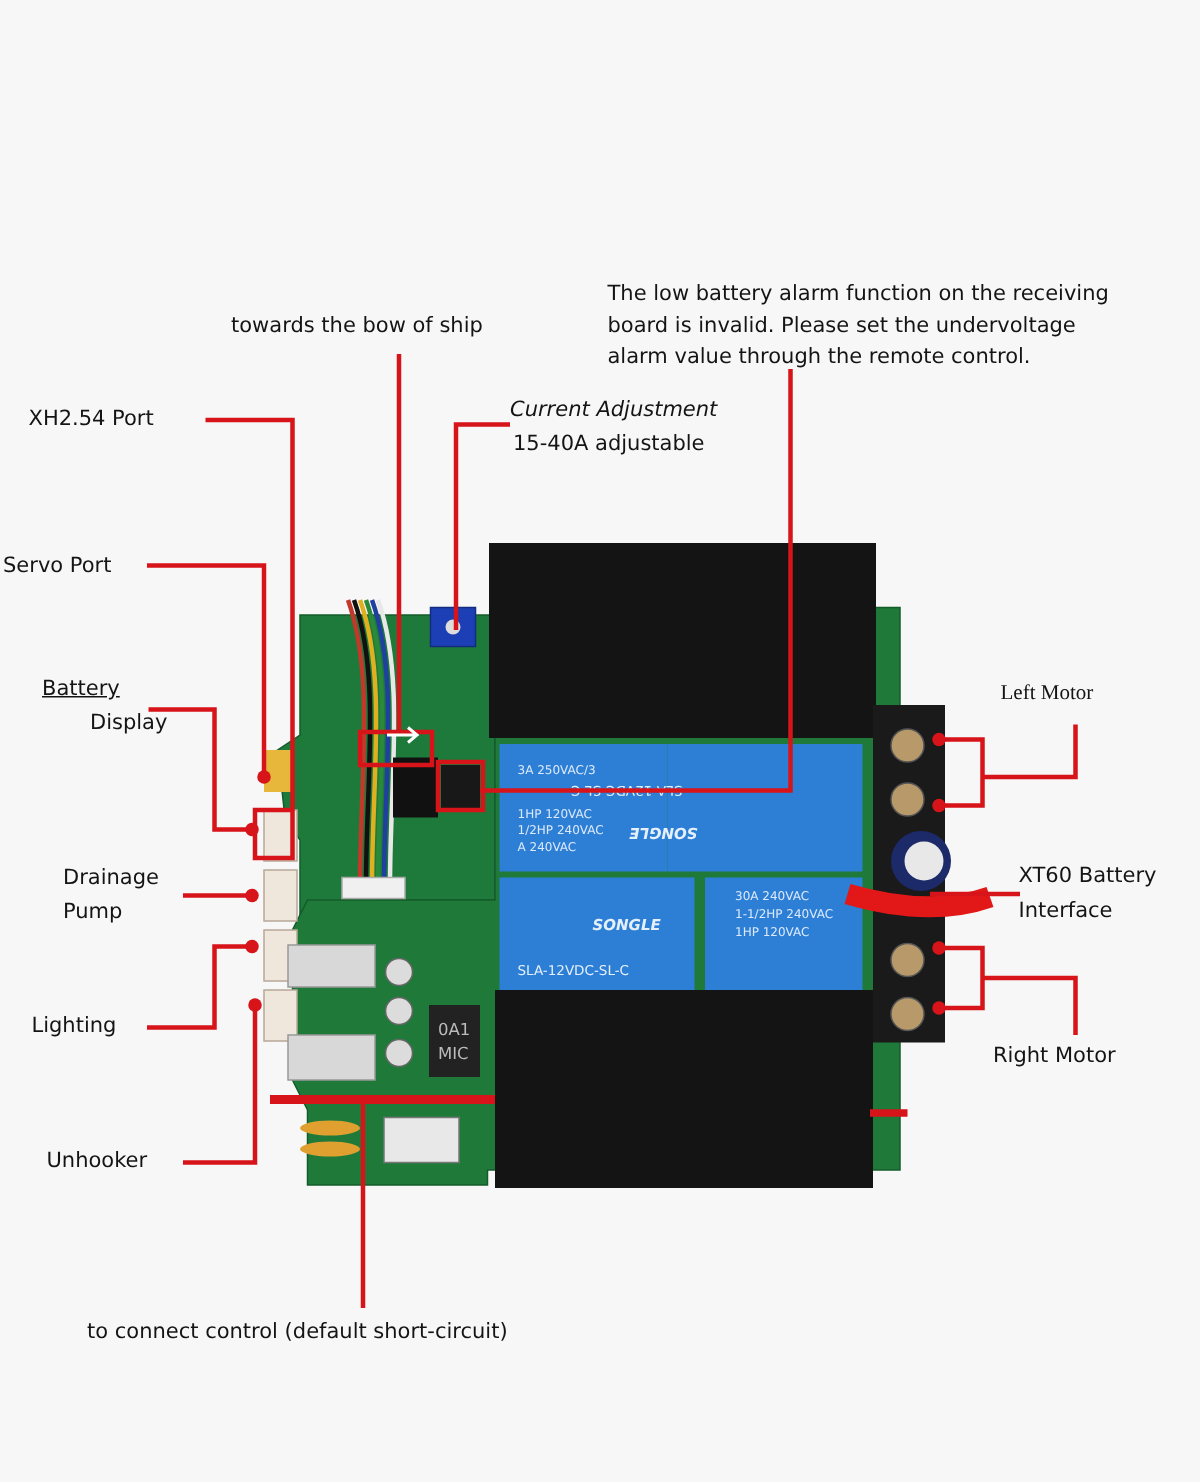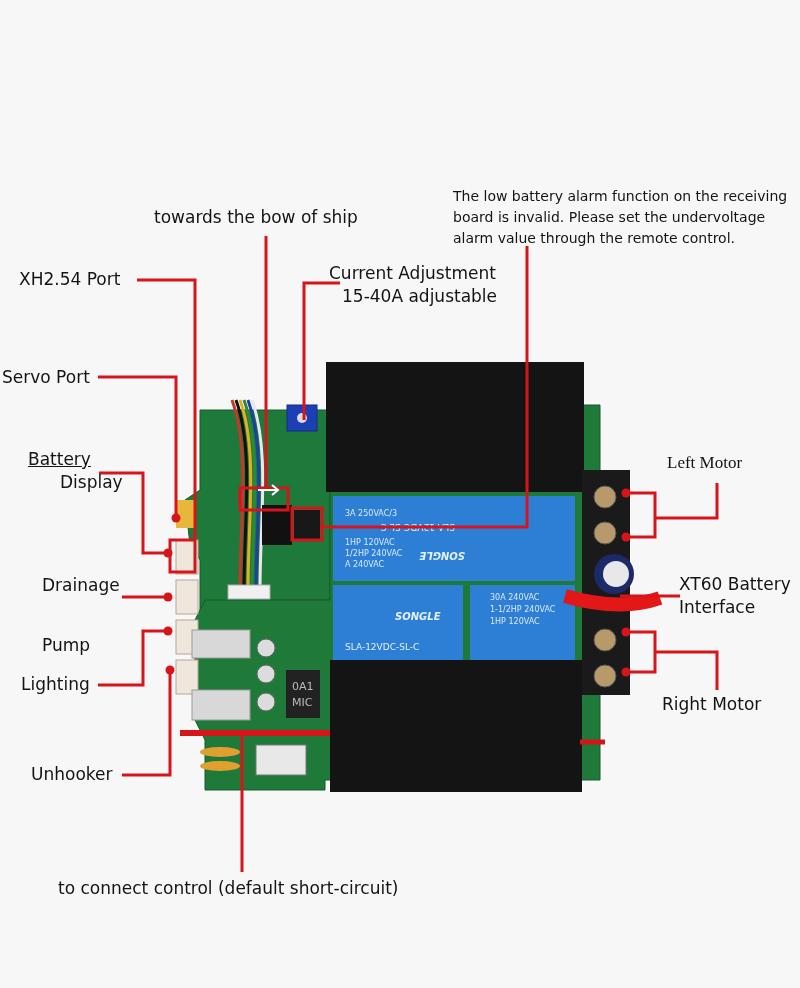--- a/index.html
+++ b/index.html
@@ -5,21 +5,21 @@
     html, body { margin: 0; padding: 0; }
     body {
       width: 800px; height: 988px;
       background: #f7f7f7;
       position: relative; overflow: hidden;
       font-family: "DejaVu Sans", sans-serif;
       color: #111;
     }
     .label {
       position: absolute;
-      font-size: 17px;
+      font-size: 14px;
       line-height: 23px;
       white-space: nowrap;
       color: #141414;
     }
     .note {
       position: absolute;
       font-size: 14px;
       line-height: 21px;
       white-space: pre-line;
       color: #141414;
@@ -167,30 +167,30 @@
     <circle cx="170" cy="670" r="4.5"></circle>
     <circle cx="626" cy="493" r="4.5"></circle>
     <circle cx="626" cy="537" r="4.5"></circle>
     <circle cx="626" cy="632" r="4.5"></circle>
     <circle cx="626" cy="672" r="4.5"></circle>
   </g>
   <path d="M258 490 L278 490 M272 485 L278 490 L272 495" stroke="#fff" stroke-width="2" fill="none"></path>
 </svg>
 
 <div class="label" style="left:154px; top:206px;">towards the bow of ship</div>
-<div class="note" style="left:405px; top:186px;margin-left:48px;">The low battery alarm function on the receiving
+<div class="note" style="left:405px; top:186px;">The low battery alarm function on the receiving
 board is invalid. Please set the undervoltage
 alarm value through the remote control.</div>
-<div class="label" style="left:329px; top:262px;">Current Adjustment</div>
+<div class="label" style="left:340px; top:262px;font-style:italic;">Current Adjustment</div>
 <div class="label" style="left:342px; top:285px;">15-40A adjustable</div>
 <div class="label" style="left:19px; top:268px;">XH2.54 Port</div>
 <div class="label" style="left:2px; top:366px;">Servo Port</div>
 <div class="label" style="left:28px; top:448px;text-decoration:underline;">Battery</div>
 <div class="label" style="left:28px; top:471px;margin-left:32px;">Display</div>
 <div class="label" style="left:42px; top:574px;">Drainage</div>
-<div class="label" style="left:42px; top:597px;margin-top:37px;">Pump</div>
+<div class="label" style="left:42px; top:597px;">Pump</div>
 <div class="label" style="left:21px; top:673px;">Lighting</div>
 <div class="label" style="left:31px; top:763px;">Unhooker</div>
 <div class="label" style="left:58px; top:877px;">to connect control (default short-circuit)</div>
 <div class="label" style="left:667px; top:451px;font-family:Liberation Serif, serif;">Left Motor</div>
 <div class="label" style="left:679px; top:573px;">XT60 Battery</div>
 <div class="label" style="left:679px; top:596px;">Interface</div>
 <div class="label" style="left:662px; top:693px;">Right Motor</div>
 
 </body></html>

